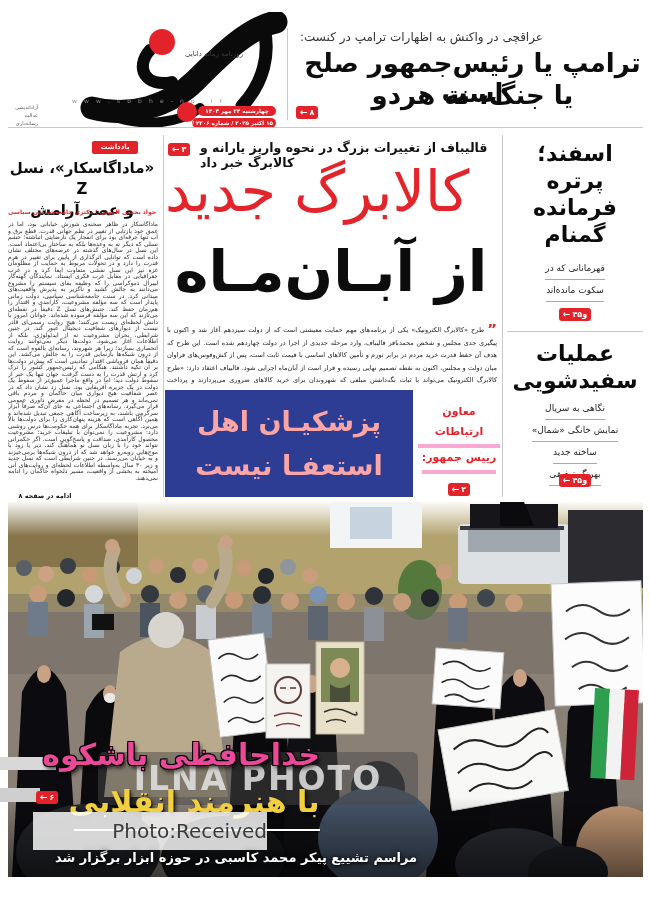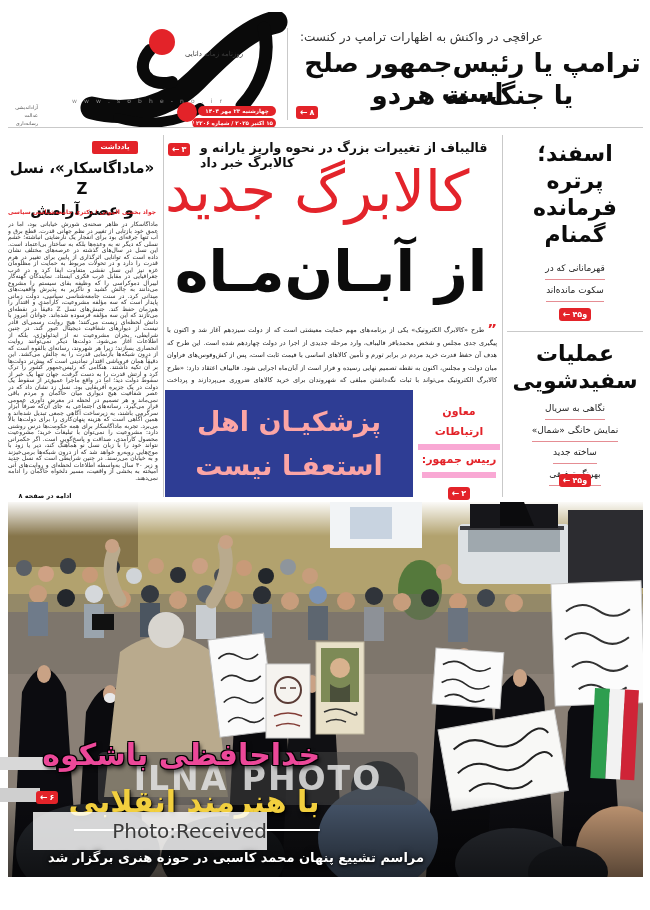--- a/index.html
+++ b/index.html
@@ -19,21 +19,21 @@
   .h1{font-size:26px;line-height:30px;font-weight:bold;color:#0d0d0d;text-align:center;}
   .lead-kicker{font-size:12.5px;font-weight:bold;color:#111;text-align:left;}
   .lead-red{font-size:57px;font-weight:normal;color:#e3242b;text-align:left;line-height:1;}
   .lead-black{font-size:57px;font-weight:bold;color:#0c0c0c;text-align:center;line-height:1;}
   .quote{font-size:6.5px;line-height:12.5px;color:#222;text-align:justify;overflow:hidden;}
   .qmark{color:#e32329;font-size:15px;font-weight:bold;line-height:0;vertical-align:-3px;}
   .bluebox{background:#2e3d94;color:#fca5a5;display:flex;flex-direction:column;justify-content:center;
            align-items:center;}
   .bluebox div{font-size:27px;font-weight:bold;line-height:44px;white-space:nowrap;}
   .redlabel{color:#e32329;font-weight:bold;font-size:11px;text-align:center;line-height:20px;}
-  .redlabel .ul{display:inline-block;border-bottom:6px solid #f9a8d4;padding-bottom:2px;}
+  .redlabel .ul{display:inline-block;border-bottom:4px solid #f9a8d4;padding-bottom:2px;}
   .note-tab{background:#e32329;color:#fff;font-size:7px;font-weight:bold;text-align:center;
             line-height:13px;border-radius:2px;}
   .note-title{font-size:15px;font-weight:bold;color:#0d0d0d;text-align:center;line-height:21px;}
   .note-byline{font-size:6px;color:#e32329;font-weight:bold;text-align:center;}
   .note-body{font-size:6px;line-height:6.5px;color:#2a2a2a;text-align:justify;overflow:hidden;}
   .note-cont{font-size:6.5px;font-weight:bold;color:#111;text-align:center;}
   .sb-title{font-size:22px;font-weight:bold;color:#0c0c0c;text-align:center;line-height:27px;}
   .sb-sub{font-size:9px;color:#222;text-align:center;line-height:20px;}
   .sb-sub .ul{display:inline-block;border-bottom:1px solid #e58d93;padding-bottom:1px;}
   .photo-frame{overflow:hidden;background:#8a8076;}
@@ -336,15 +336,15 @@
 
   <span class="abs badge" style="left:36px;top:791px;">
     <span class="arr">←</span>
     <span>۶</span>
   </span>
 
   <div class="abs rc-box" style="left:33px;top:812px;width:226px;height:38px;padding-left:8px;">
     <span class="rc-text">Photo:Received</span>
   </div>
 
-  <div class="abs caption" style="left:35px;top:850px;width:402px;">مراسم تشییع پنهان محمد کاسبی در حوزه هنری برگزار شد</div>
+  <div class="abs caption" style="left:35px;top:850px;width:402px;">مراسم تشییع پیکر محمد کاسبی در حوزه ابزار برگزار شد</div>
 
 </div>
 
 </body></html>

